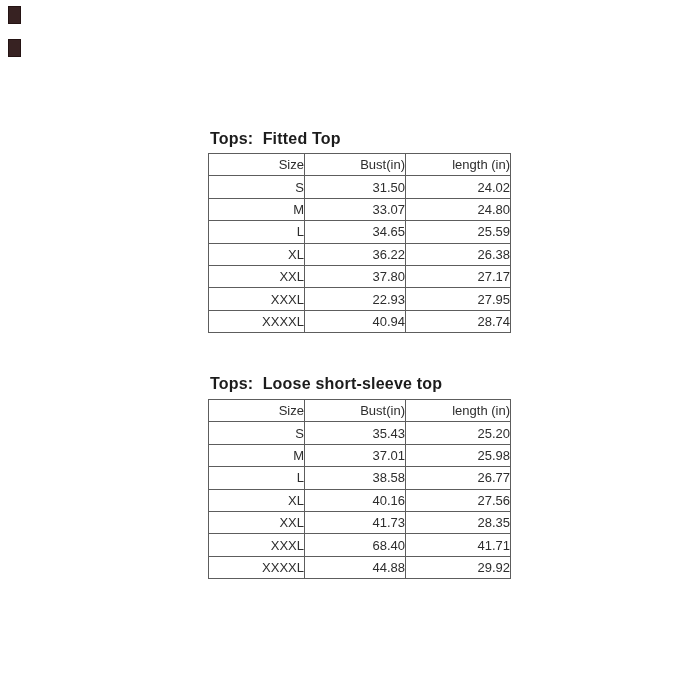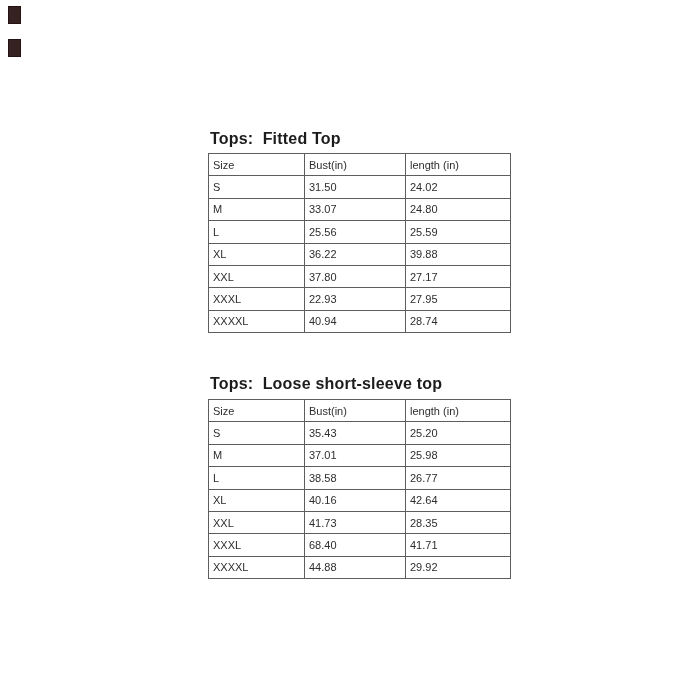--- a/index.html
+++ b/index.html
@@ -42,24 +42,24 @@
     width: 302px;
     border-collapse: collapse;
     table-layout: fixed;
   }
   #table-1 { top: 153px; }
   #table-2 { top: 399px; }
 
   table.size-table th,
   table.size-table td {
     border: 1px solid #5d5d5d;
-    font-size: 11px;
+    font-size: 13px;
     font-weight: normal;
     color: #2d2d2d;
-    text-align: left;
+    text-align: right;
     vertical-align: middle;
     padding: 0 0 0 4px;
     height: 21.4px;
     overflow: hidden;
     white-space: nowrap;
   }
   col.c-size   { width: 96px; }
   col.c-bust   { width: 101px; }
   col.c-length { width: 105px; }
 </style>
@@ -88,27 +88,27 @@
       <td>31.50</td>
       <td>24.02</td>
     </tr>
     <tr>
       <td>M</td>
       <td>33.07</td>
       <td>24.80</td>
     </tr>
     <tr>
       <td>L</td>
-      <td>25.56</td>
+      <td>34.65</td>
       <td>25.59</td>
     </tr>
     <tr>
       <td>XL</td>
       <td>36.22</td>
-      <td>39.88</td>
+      <td>26.38</td>
     </tr>
     <tr>
       <td>XXL</td>
       <td>37.80</td>
       <td>27.17</td>
     </tr>
     <tr>
       <td>XXXL</td>
       <td>22.93</td>
       <td>27.95</td>
@@ -146,21 +146,21 @@
       <td>25.98</td>
     </tr>
     <tr>
       <td>L</td>
       <td>38.58</td>
       <td>26.77</td>
     </tr>
     <tr>
       <td>XL</td>
       <td>40.16</td>
-      <td>42.64</td>
+      <td>27.56</td>
     </tr>
     <tr>
       <td>XXL</td>
       <td>41.73</td>
       <td>28.35</td>
     </tr>
     <tr>
       <td>XXXL</td>
       <td>68.40</td>
       <td>41.71</td>

